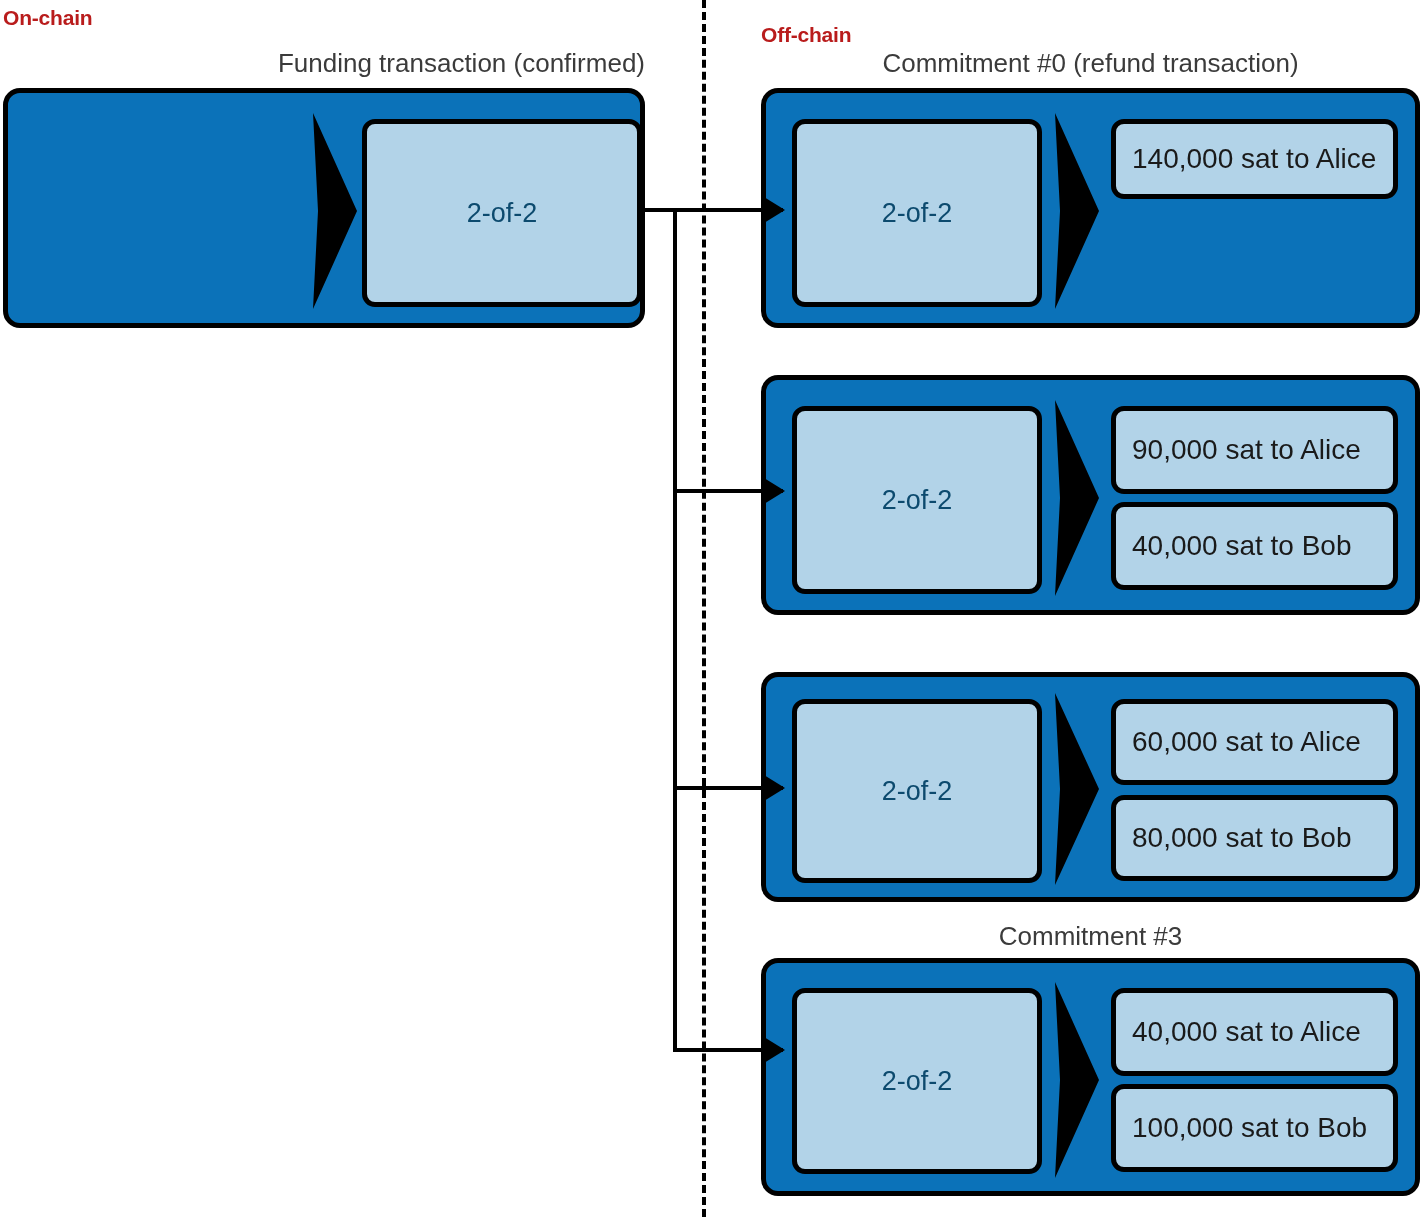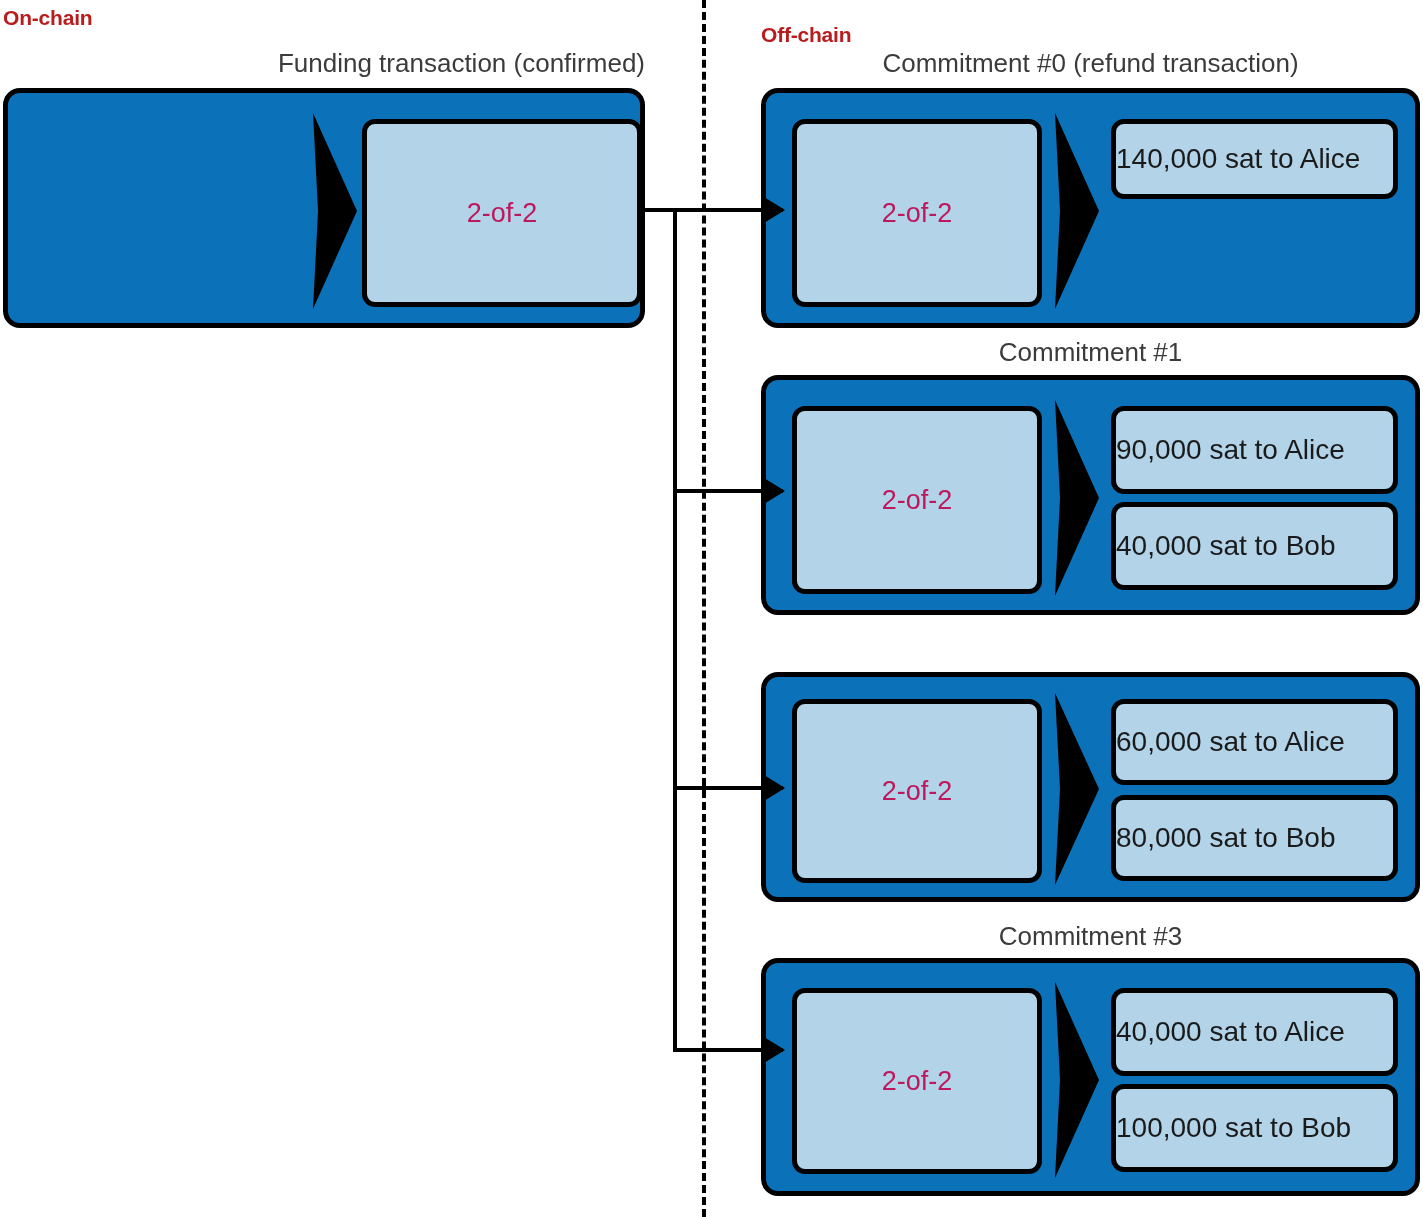--- a/index.html
+++ b/index.html
@@ -60,25 +60,26 @@
     border-radius: 13px;
     box-sizing: border-box;
     display: flex;
     align-items: center;
     justify-content: center;
     color: #333333;
     font-size: 27px;
     white-space: nowrap;
   }
   .slot.input-slot {
-    color: #be185d;
+    color: #0c4a6e;
   }
   .slot.output-slot {
     color: #1a1a1a;
     justify-content: flex-start;
+    padding-left: 16px;
     font-size: 28px;
   }
 
   
   .wedge {
     position: absolute;
     pointer-events: none;
   }
   .wedge svg { display: block; }
 
@@ -137,21 +138,20 @@
   <div class="tx" style="left:761px; top:88px; width:659px; height:240px;">
     <div class="slot input-slot" style="left:26px; top:26px; width:250px; height:188px;">2-of-2</div>
     <div class="wedge" style="left:285px; top:18px; width:52px; height:200px;">
       <svg width="52" height="200" viewBox="0 0 52 200">
         <path d="M4 2 L48 100 L4 198 L9 100 Z" fill="#000000"></path>
       </svg>
     </div>
     <div class="slot output-slot" style="left:345px; top:26px; width:287px; height:80px;">140,000 sat to Alice</div>
   </div>
 
-  <div class="box-caption" style="left:761px; top:337px; width:659px;">Commitment #1</div>
 
   <div class="tx" style="left:761px; top:375px; width:659px; height:240px;">
     <div class="slot input-slot" style="left:26px; top:26px; width:250px; height:188px;">2-of-2</div>
     <div class="wedge" style="left:285px; top:18px; width:52px; height:200px;">
       <svg width="52" height="200" viewBox="0 0 52 200">
         <path d="M4 2 L48 100 L4 198 L9 100 Z" fill="#000000"></path>
       </svg>
     </div>
     <div class="slot output-slot" style="left:345px; top:26px; width:287px; height:88px;">90,000 sat to Alice</div>
     <div class="slot output-slot" style="left:345px; top:122px; width:287px; height:88px;">40,000 sat to Bob</div>

